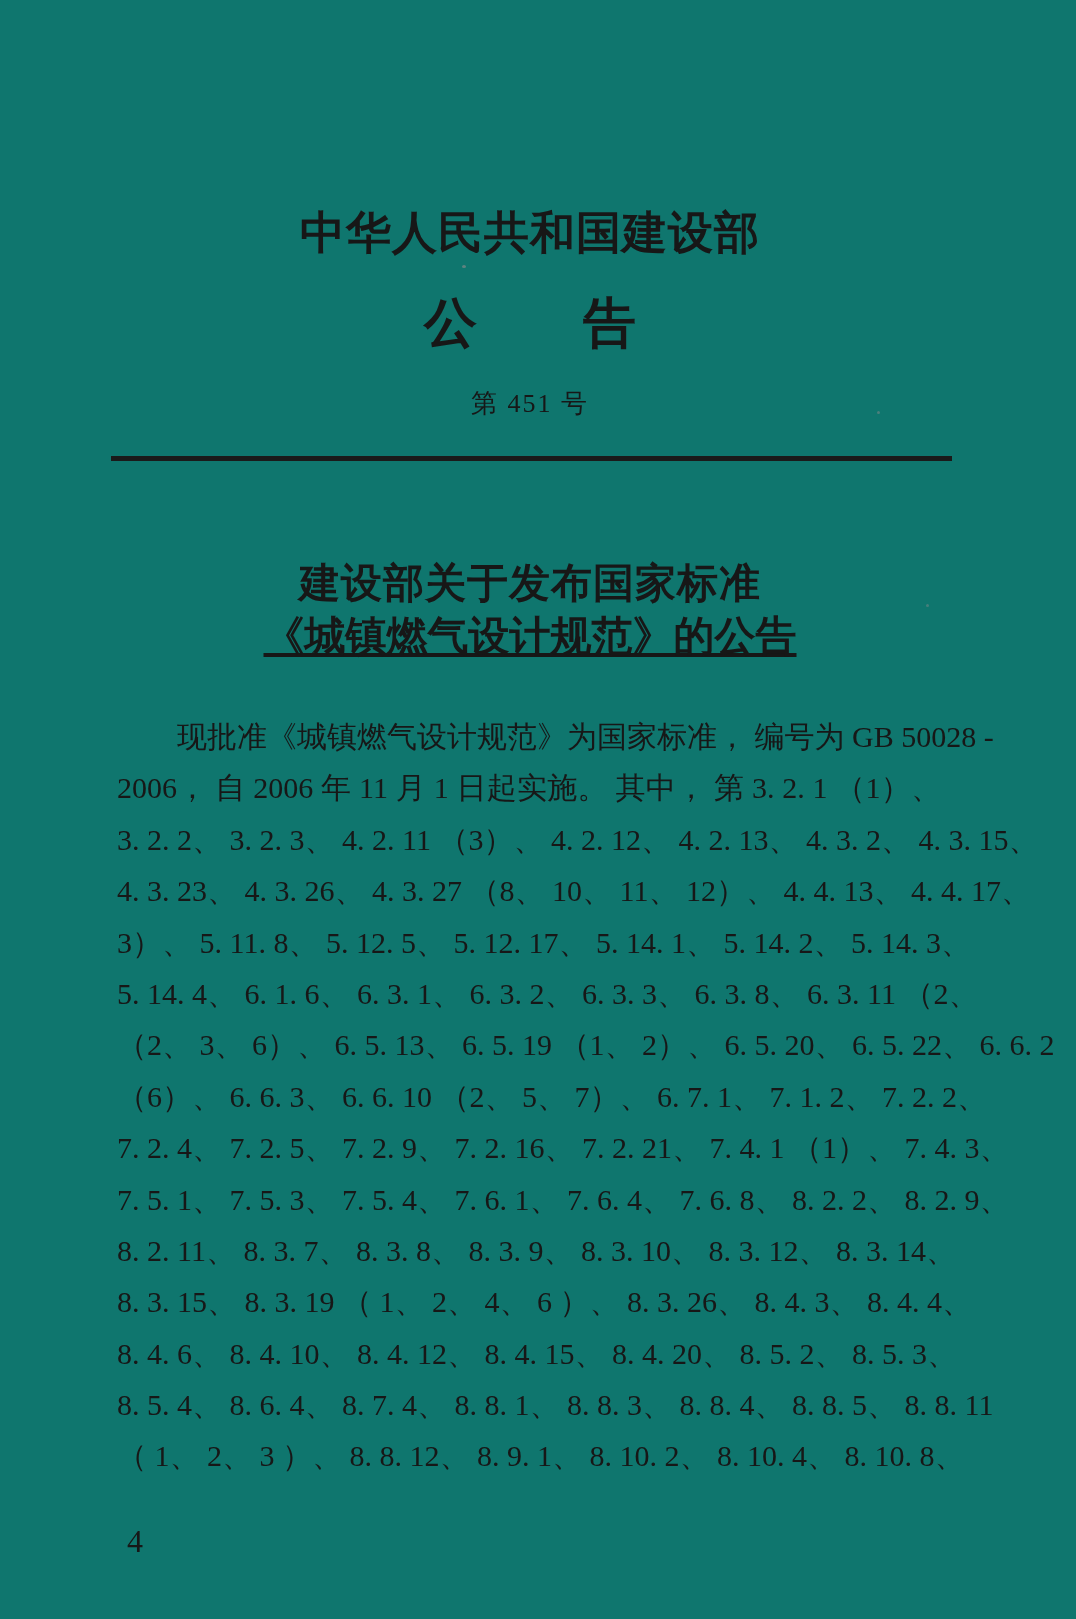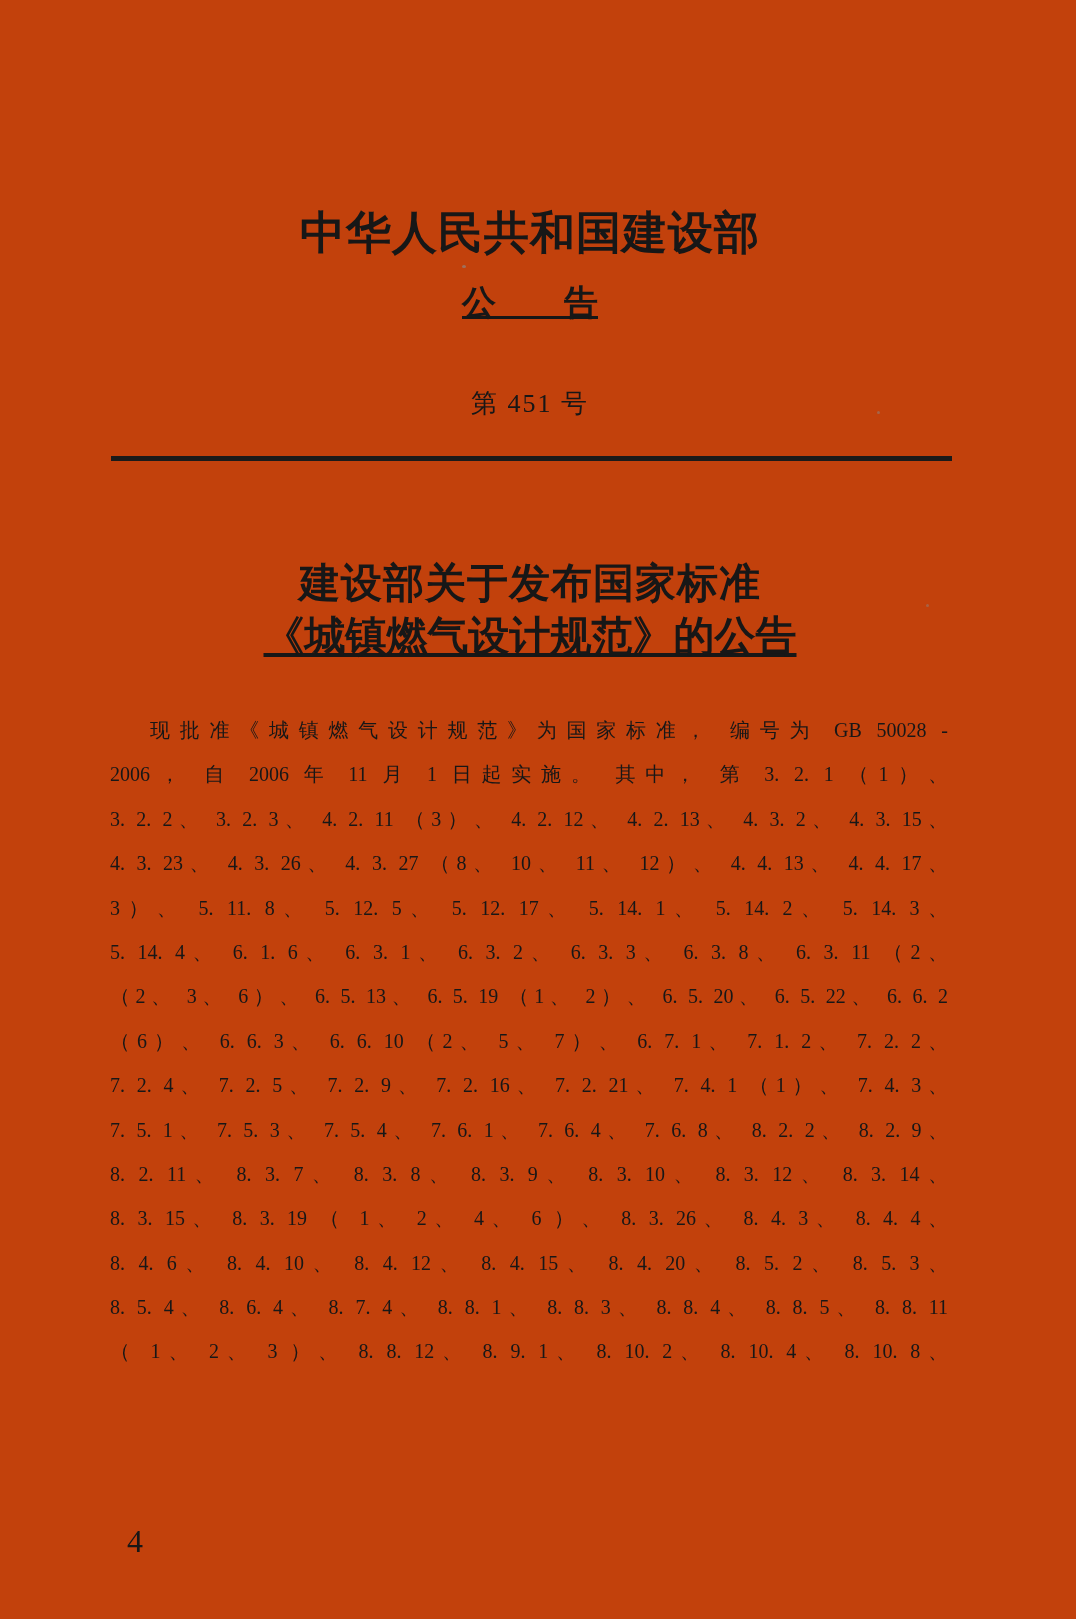--- a/index.html
+++ b/index.html
@@ -1,43 +1,42 @@
 <!DOCTYPE html>
 <html><head>
 <meta charset="utf-8">
 <style>
   html, body { margin: 0; padding: 0; background: #e8e8e8; }
   .page {
     position: relative;
     width: 1076px;
     height: 1619px;
     margin: 0 auto;
-    background: #c2410c;
+    background: #0f766e;
     overflow: hidden;
     font-family: "Liberation Serif", "DejaVu Serif", serif;
     color: #171717;
   }
   .centerband {
     position: absolute;
     left: 8px;
     width: 1044px;
     text-align: center;
     white-space: nowrap;
   }
   .ministry-title {
     top: 203px;
     font-size: 45px;
     font-weight: bold;
     letter-spacing: 1px;
   }
   .notice-type {
-    top: 280px;
-    font-size: 34px;
+    top: 288px;
+    font-size: 53px;
     font-weight: bold;
-    text-decoration: underline;
   }
   .doc-number {
     top: 386px;
     font-size: 26px;
     letter-spacing: 2px;
   }
   .rule {
     position: absolute;
     top: 456px;
     left: 111px;
@@ -57,22 +56,22 @@
     font-weight: bold;
     text-decoration: underline;
   }
   .body-text {
     position: absolute;
     top: 708px;
     left: 110px;
     width: 838px;
   }
   .body-text p {
-    margin: 0;
-    font-size: 20px;
+    margin: 7px;
+    font-size: 30px;
     line-height: 44.4px;
     height: 44.4px;
     white-space: nowrap;
     text-align: justify;
     text-align-last: justify;
   }
   .body-text p.indent {
     text-indent: 2em;
   }
   .page-number {

